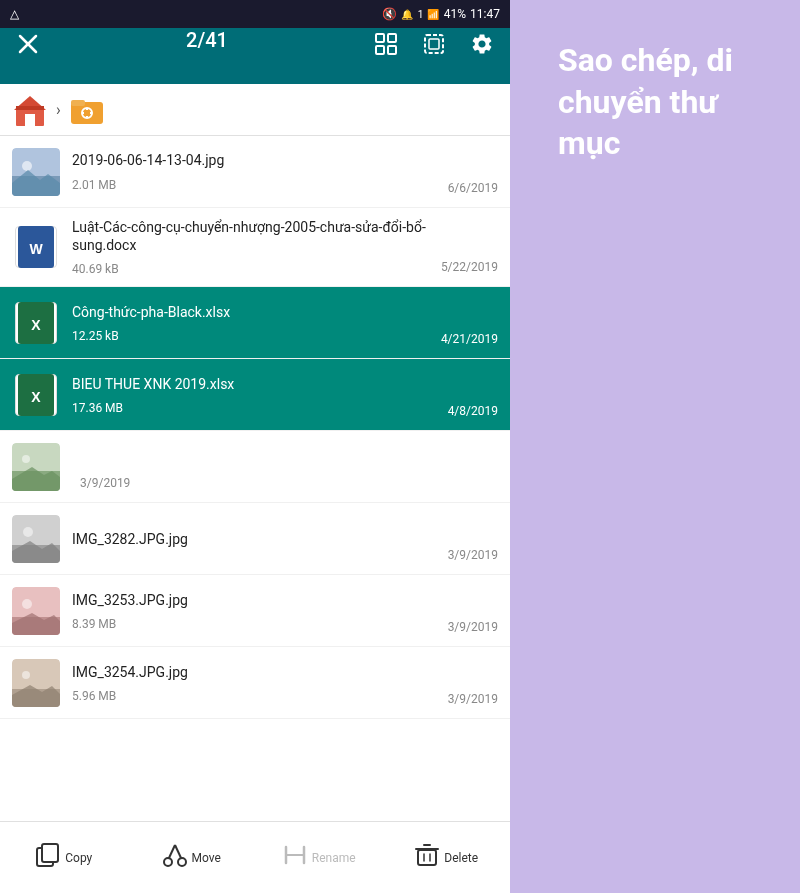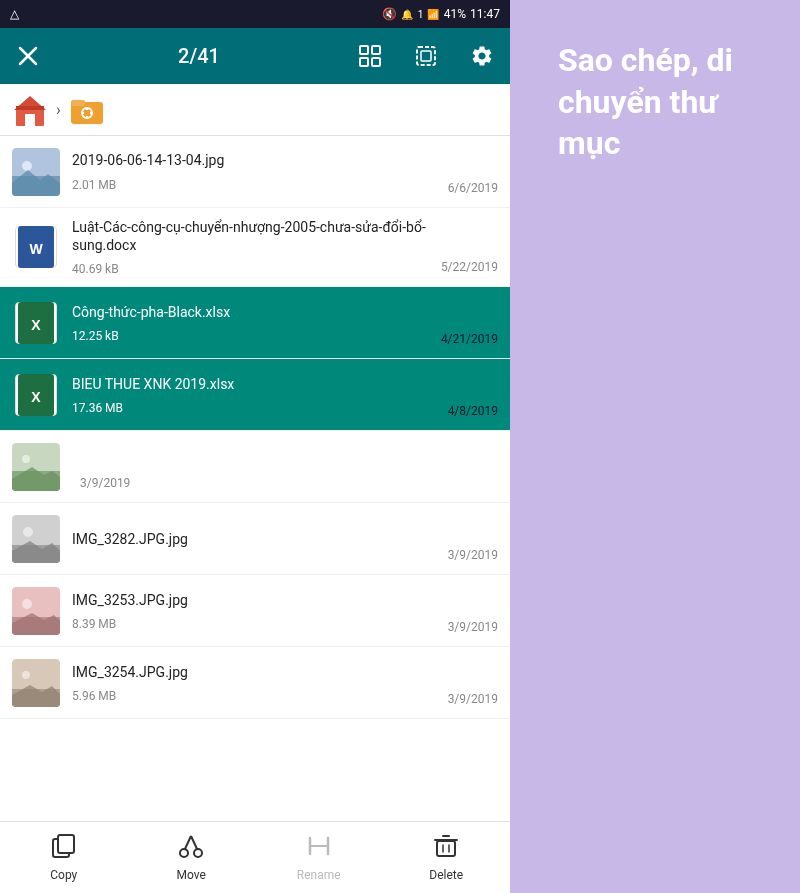--- a/index.html
+++ b/index.html
@@ -42,23 +42,22 @@
       align-items: center;
       gap: 4px;
       font-size: 12px;
     }
 
     
     .toolbar {
       background: #006d77;
       height: 56px;
       display: flex;
-      align-items: center;
       padding: 0 12px;
-      gap: 24px;
+      gap: 16px;
       color: #fff;
     }
     .toolbar-title {
       flex: 1;
       font-size: 20px;
       font-weight: 500;
       color: #fff;
       text-align: center;
     }
     .toolbar-icon {
@@ -151,36 +150,36 @@
     }
     .file-date {
       font-size: 12px;
       color: #888;
       flex-shrink: 0;
       margin-left: 8px;
       align-self: flex-end;
       padding-bottom: 2px;
     }
     .file-item.selected-green .file-date {
-      color: #0f172a;
+      color: #ffffff;
       margin-left: 31px;
     }
 
     
     .bottom-bar {
       background: #fff;
       height: 72px;
       display: flex;
       align-items: center;
       border-top: 1px solid #e0e0e0;
     }
     .bottom-action {
       flex: 1;
       display: flex;
-      flex-direction: column;
+      flex-direction: row;
       align-items: center;
       justify-content: center;
       gap: 4px;
       cursor: pointer;
       height: 100%;
       color: #333;
     }
     .bottom-action.disabled {
       color: #bbb;
     }

